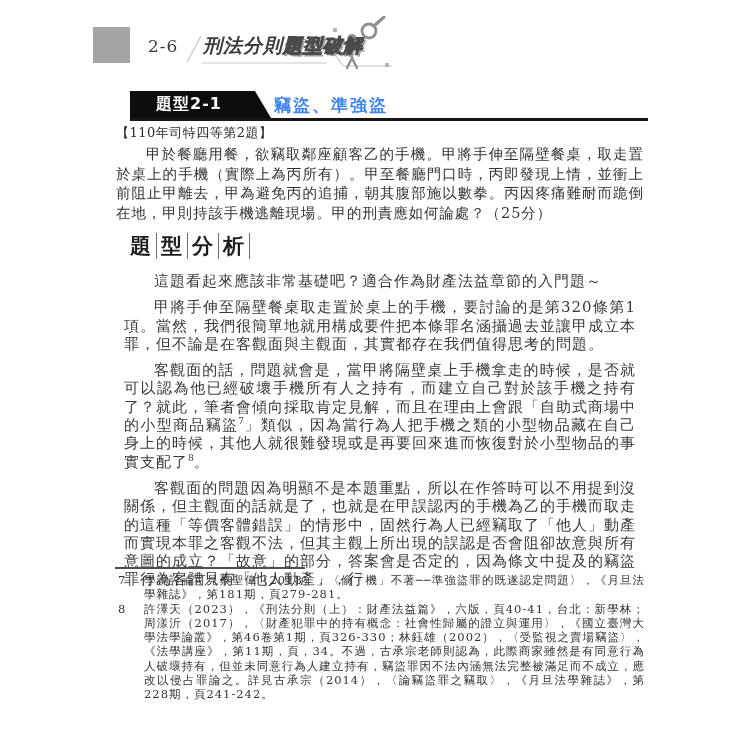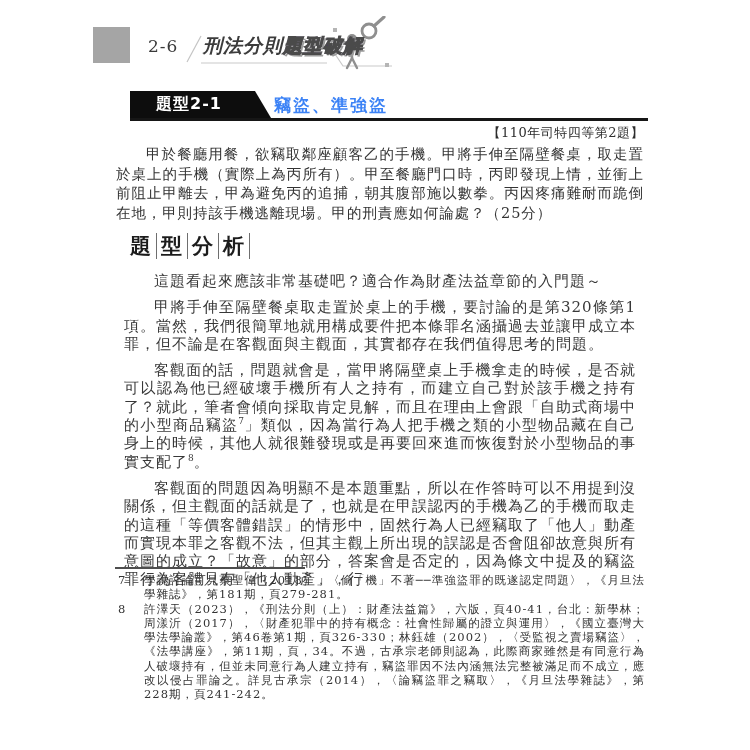--- a/index.html
+++ b/index.html
@@ -49,21 +49,21 @@
     font-weight: bold; font-size: 17px; color: #3b82f6; letter-spacing: 2px;
   }
   .topic-rule {
     position: absolute; left: 130px; top: 118px; width: 518px; height: 3px;
     background: #161616;
   }
 
   
   .question-source {
     position: absolute; top: 124px; left: 116px; width: 528px;
-    text-align: right; font-size: 13px; color: #2d2d2d; letter-spacing: 0.5px;
+    font-size: 13px; color: #2d2d2d; letter-spacing: 0.5px;
   }
   .question-text {
     position: absolute; top: 145px; left: 116px; width: 528px;
     font-size: 14.5px; line-height: 19.5px; letter-spacing: 0.9px;
     text-align: justify; text-indent: 30px; color: #333;
   }
 
   
   .analysis-heading {
     position: absolute; left: 130px; top: 232px; height: 28px;

